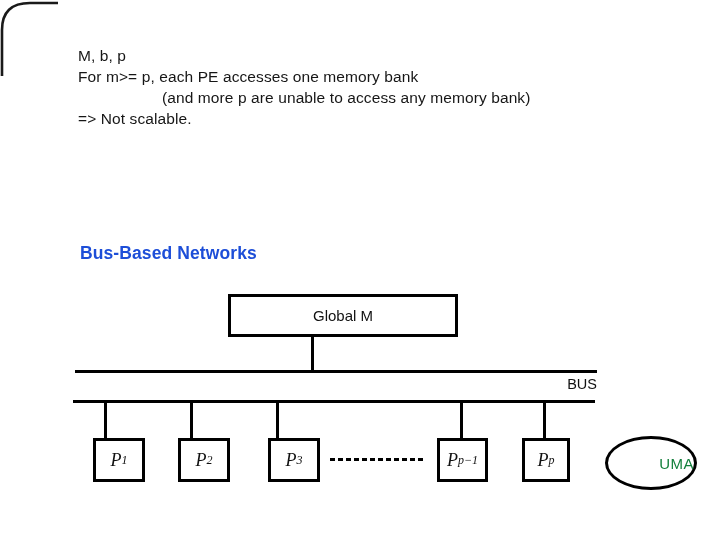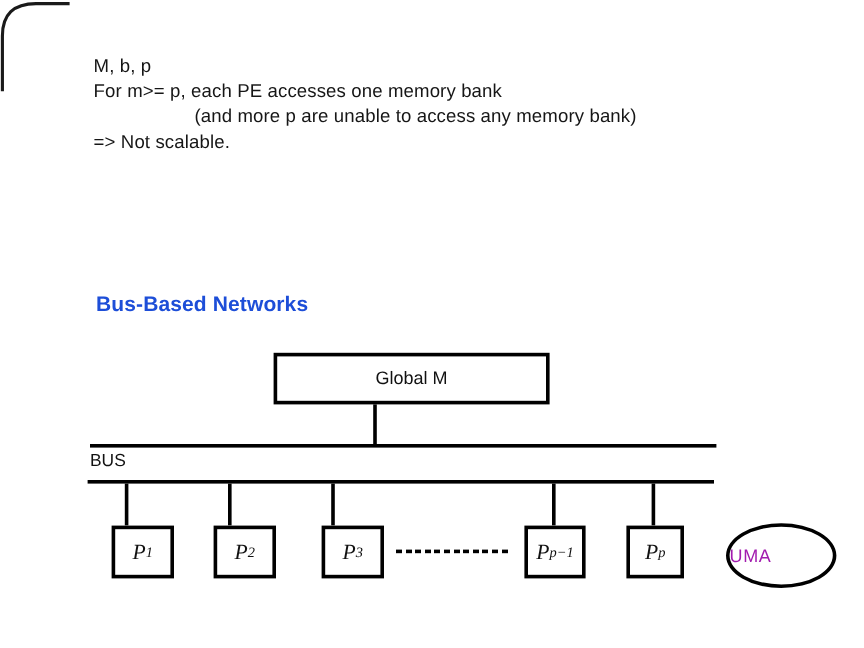--- a/index.html
+++ b/index.html
@@ -29,21 +29,21 @@
     position:absolute;box-sizing:border-box;border:3px solid #000;background:#fff;
     display:flex;align-items:center;justify-content:center;
   }
   .global-m{left:198px;top:294px;width:230px;height:43px;font-size:15px;color:#111;margin-left:30px;}
   .vline{position:absolute;width:3px;background:#000;}
   .hline{position:absolute;height:3px;background:#000;}
   .stem{left:311px;top:337px;height:34px;}
   .bus-top{left:75px;top:370px;width:522px;}
   .bus-bottom{left:73px;top:400px;width:522px;}
   .bus-label{
-    position:absolute;left:75px;top:376px;width:522px;text-align:left;
+    position:absolute;left:75px;top:376px;width:522px;text-align:right;
     font-size:14.5px;color:#111;
   }
   .drop1{left:104px;top:403px;height:35px;}
   .drop2{left:190px;top:403px;height:35px;}
   .drop3{left:276px;top:403px;height:35px;}
   .drop4{left:460px;top:403px;height:35px;}
   .drop5{left:543px;top:403px;height:35px;}
   .pbox{top:438px;height:44px;font-family:"Liberation Serif", serif;}
   .pbox .pbase{font-style:italic;font-size:18px;color:#111;}
   .pbox .psub{font-style:italic;font-size:12px;color:#111;vertical-align:-5px;letter-spacing:0;}
@@ -52,22 +52,22 @@
   .p3{left:268px;width:52px;}
   .p4{left:437px;width:51px;}
   .p5{left:522px;width:48px;}
   .dash-line{
     position:absolute;left:330px;top:458px;width:95px;height:3px;
     background:repeating-linear-gradient(to right,#000 0 5px,transparent 5px 8px);
   }
   .uma{
     position:absolute;left:605px;top:436px;width:92px;height:54px;
     box-sizing:border-box;border:3px solid #000;border-radius:50%;
-    display:flex;align-items:center;justify-content:flex-start;
-    font-size:15px;letter-spacing:0.5px;color:#a21caf;background:#fff;
+    display:flex;align-items:center;justify-content:flex-end;
+    font-size:15px;letter-spacing:0.5px;color:#15803d;background:#fff;
   }
 </style>
 </head>
 <body>
 
 <svg class="corner-arc" viewBox="0 0 90 90" aria-hidden="true">
   <path d="M 2 76 L 2 30 Q 2 3 30 3 L 58 3" fill="none" stroke="#1a1a1a" stroke-width="2.6"></path>
 </svg>
 
 <div class="notes">

